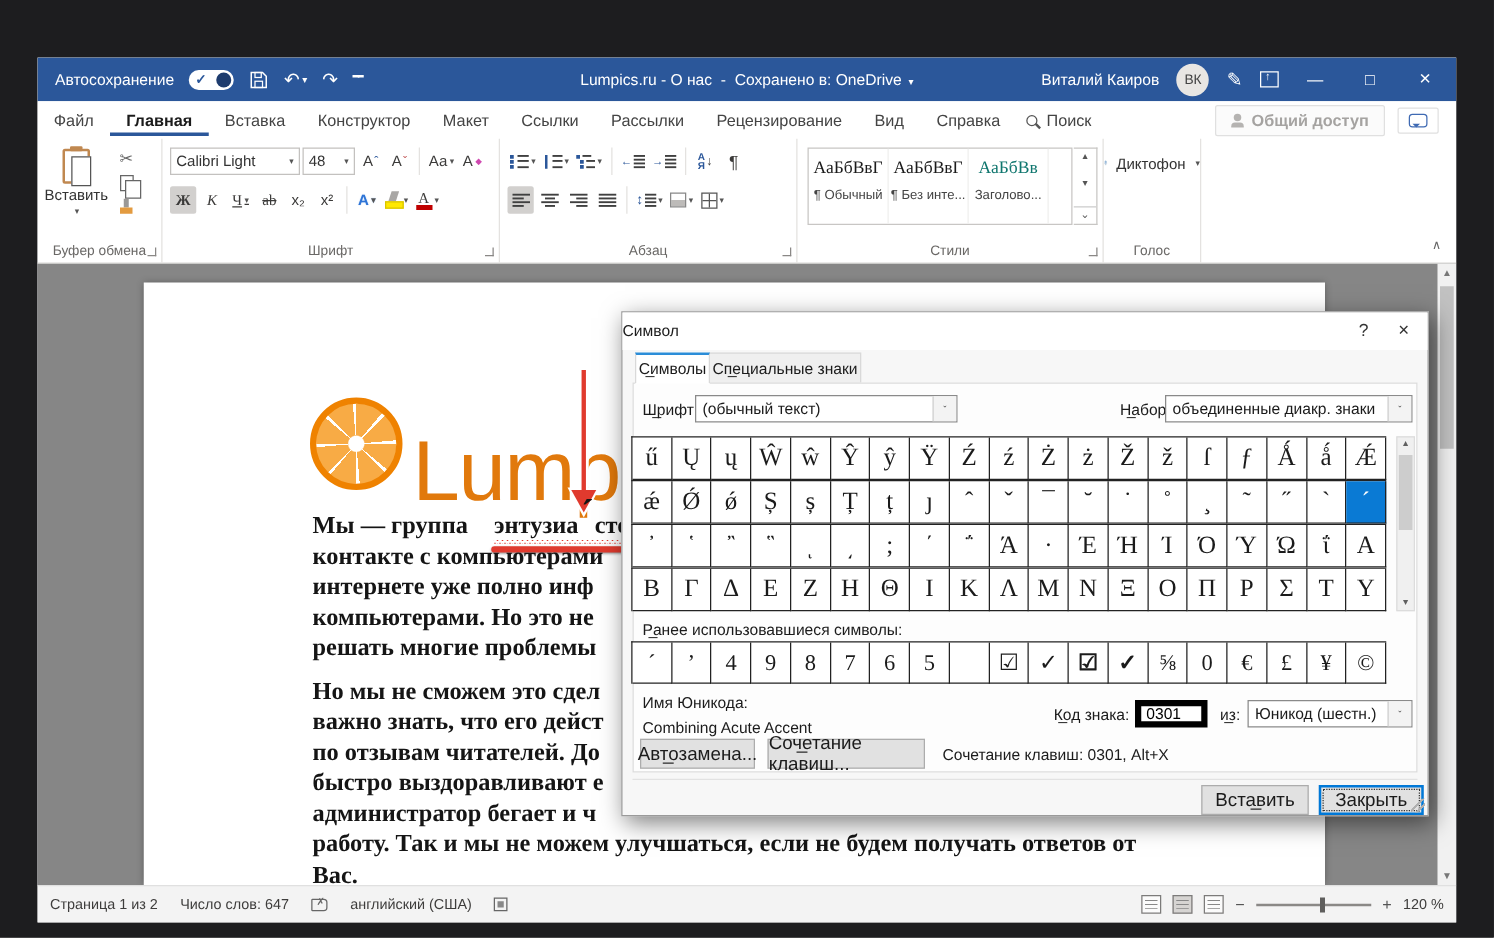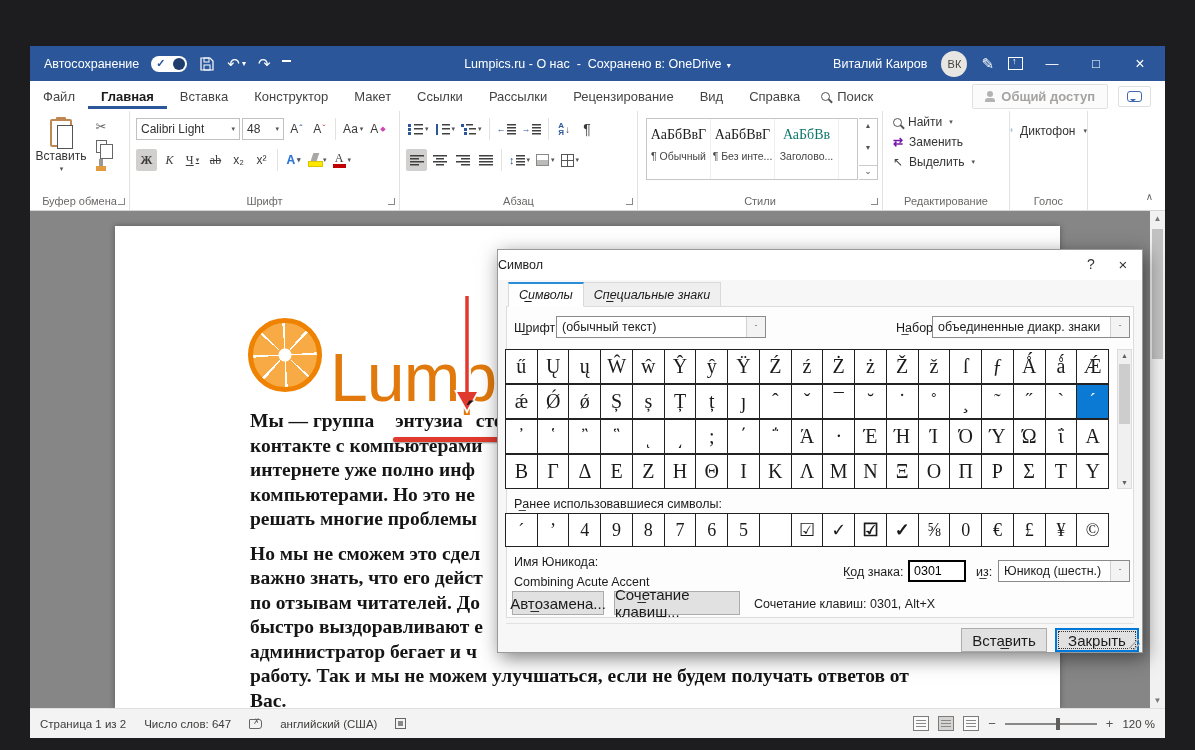--- a/index.html
+++ b/index.html
@@ -169,21 +169,21 @@
 
   
   .dialog { position:absolute; left:467px; top:38px; width:646px; height:404px; background:#f7f7f7;
             border:1px solid #9a9a9a; box-shadow:3px 5px 18px rgba(0,0,0,.5); font-size:12.5px; color:#1b1b1b; }
   .dlg-title { position:absolute; left:0; top:0; right:0; height:30px; background:#fff;
                display:flex; align-items:center; }
   .dlg-help,.dlg-close { position:absolute; top:6px; width:22px; text-align:center; color:#333; font-size:14px; }
   .dlg-help { right:40px; }
   .dlg-close { right:8px; font-size:15px; }
   .dlg-tabs { position:absolute; left:10px; top:32px; display:flex; font-size:12.5px; }
-  .dlg-tab { padding:5px 10px 4px; border:1px solid #d9d9d9; background:#efefef; margin-right:-1px;font-style:italic; }
+  .dlg-tab { padding:5px 2px 4px; border:1px solid #d9d9d9; background:#efefef; margin-right:-1px; }
   .dlg-tab.active { background:#fff; border-bottom-color:#fff; position:relative; z-index:2;
                     border-top:2px solid #2b8dd8; padding-top:4px; }
   .dlg-frame { position:absolute; left:8px; right:8px; top:56px; bottom:34px;
                border:1px solid #dcdcdc; background:#fdfdfd; }
   .fld-label { position:absolute; font-size:12.5px; color:#1b1b1b; }
   .combo { position:absolute; height:22px; border:1px solid #8a8a8a; background:#fff;
            display:flex; align-items:center; justify-content:space-between; padding-left:5px; }
   .combo .dd { width:19px; height:100%; border-left:1px solid #d0d0d0; background:#f3f3f3;
                display:flex; align-items:center; justify-content:center; font-size:8px; color:#555; }
   .symgrid { position:absolute; left:7px; width:604px; display:grid; grid-template-columns:repeat(19,1fr);
@@ -192,21 +192,21 @@
               display:flex; align-items:center; justify-content:center;
               font-family:"Liberation Serif",serif; font-size:20px; overflow:hidden; }
   .sym-cell.selected { background:#0a7ad4; color:#fff; }
   .grid-scroll { position:absolute; right:10px; width:15px; background:#f0f0f0; border:1px solid #dcdcdc; }
   .grid-scroll .ar { position:absolute; left:0; width:100%; text-align:center; font-size:7px; color:#606060; }
   .grid-scroll .th { position:absolute; left:1px; width:11px; background:#cdcdcd; }
   .recent-grid { position:absolute; left:7px; width:604px; display:grid; grid-template-columns:repeat(19,1fr);
                  border-left:1px solid #222; border-top:1px solid #222; background:#fff; }
   .recent-grid .sym-cell { height:33px; font-size:18px; }
   .recent-grid .sym-cell:nth-of-type(12),.recent-grid .sym-cell:nth-of-type(13) { font-weight:bold; }
-  .txtinput { position:absolute; height:22px; border:2px solid #000000; background:#fff;
+  .txtinput { position:absolute; height:22px; border:5px solid #000000; background:#fff;
               font-family:"Liberation Sans",sans-serif; font-size:12.5px; padding:0 4px; }
   .dlg-btn { position:absolute; height:24px; background:#e1e1e1; border:1px solid #acacac;
              font-size:15px; display:flex; align-items:center; justify-content:center; }
   .dlg-btn.default { border:2px solid #0078d7; outline:1px dotted #333; outline-offset:-4px; }
   .dlg-sep { position:absolute; left:8px; right:8px; height:1px; background:#e2e2e2; }
   .resize-grip { position:absolute; right:2px; bottom:2px; width:11px; height:11px;
     background:
       linear-gradient(135deg, transparent 0 6px, #b0b0b0 6px 7.5px, transparent 7.5px) ,
       linear-gradient(135deg, transparent 0 10px, #b0b0b0 10px 11.5px, transparent 11.5px); }
 
@@ -453,37 +453,20 @@
         </div>
       <div class="style-scroll abs" style="left:221px;top:7px;height:62px;width:19px;border:1px solid #c8c6c4;border-left:none;">
         <span>▲</span>
         <span>▼</span>
         <span style="border-top:1px solid #ccc;width:100%;text-align:center;font-size:9px;">⌄</span>
       </div>
       <div class="glabel">Стили</div>
       <span class="launcher"></span>
     </div>
 
-    <div class="rgroup" style="width:127px;">
-      <div class="edit-item">
-        <span class="mag"></span>
-        <span>Найти</span>
-        <span class="car">▾</span>
-      </div>
-      <div class="edit-item">
-        <span class="repl-i">⇄</span>
-        <span>Заменить</span>
-      </div>
-      <div class="edit-item">
-        <span class="sel-i">↖</span>
-        <span>Выделить</span>
-        <span class="car">▾</span>
-      </div>
-      <div class="glabel">Редактирование</div>
-    </div>
 
     <div class="rgroup" style="width:78px;">
       <div class="voice-btn">
         <svg width="20" height="27" viewBox="0 0 20 27">
           <rect x="6" y="1" width="8" height="14" rx="4" fill="#a8c7e7" stroke="#41719c"></rect>
           <path d="M3 12 a7 7 0 0 0 14 0" fill="none" stroke="#41719c"></path>
           <line x1="10" y1="19" x2="10" y2="22" stroke="#41719c"></line>
           <line x1="6" y1="22" x2="14" y2="22" stroke="#41719c"></line>
         </svg>
         <span>Диктофон</span>

